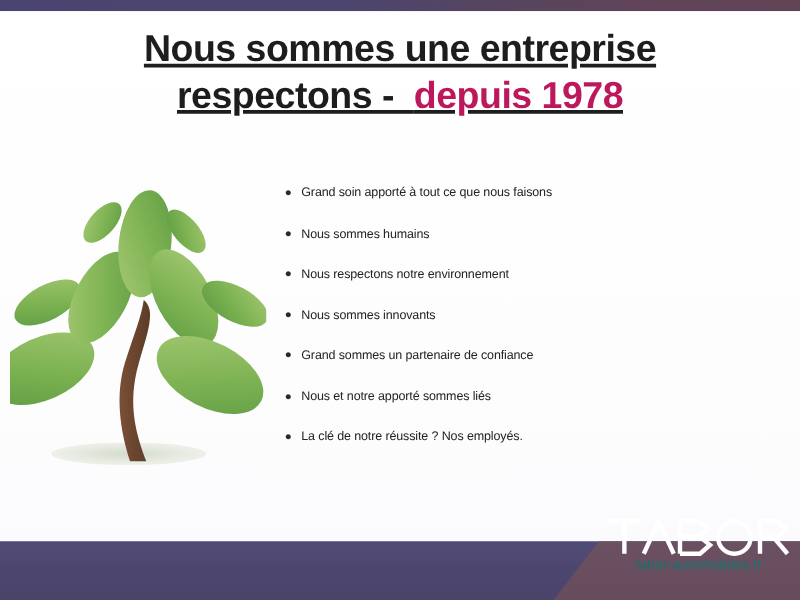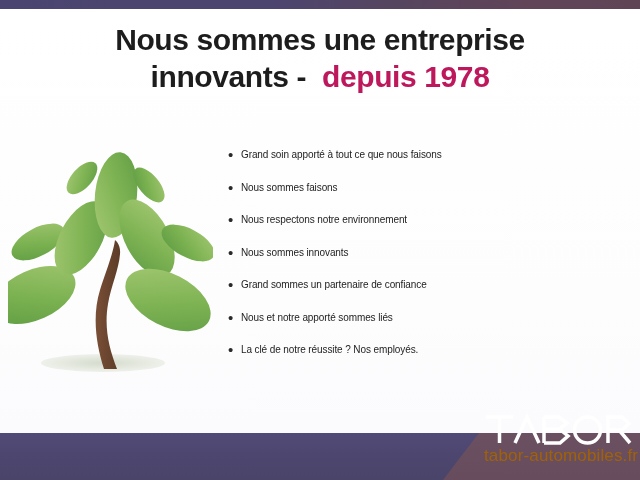--- a/index.html
+++ b/index.html
@@ -35,20 +35,21 @@
   #heading {
     position: absolute;
     left: 0; top: 22px;
     width: 640px;
     text-align: center;
     line-height: 1.22;
     font-weight: bold;
     font-size: 30px;
     letter-spacing: -0.4px;
     color: #1d1d1d;
+    text-decoration: underline;
   }
   #heading .line { display: block; white-space: pre; }
   #heading .accent { color: #be185d; }
 
   
   #tree-illustration {
     position: absolute;
     left: 8px; top: 148px;
     width: 205px; height: 245px;
   }
@@ -104,37 +105,37 @@
 
   #logo-block {
     position: absolute;
     left: 484px; top: 414px;
     width: 150px;
     text-align: center;
   }
   #logo-wordmark svg { display: block; width: 148px; height: 31px; }
   #logo-tagline {
     margin-top: 1px;
-    font-size: 17px;
-    color: #a16207;
+    font-size: 11px;
+    color: #0f766e;
     letter-spacing: 0.15px;
     white-space: nowrap;
     text-align: center;
   }
 </style>
 </head>
 <body>
 
 <div id="top-bar"></div>
 
 <div id="slide-body"></div>
 
 <div id="heading">
   <span class="line">Nous sommes une entreprise</span>
-  <span class="line"><span>innovants -  </span><span class="accent">depuis 1978</span></span>
+  <span class="line"><span>respectons -  </span><span class="accent">depuis 1978</span></span>
 </div>
 
 <div id="tree-illustration">
   <svg viewBox="0 0 205 245" xmlns="http://www.w3.org/2000/svg">
     <defs>
       <linearGradient id="lg1" x1="0" y1="0" x2="1" y2="1">
         <stop offset="0%" stop-color="#a6c974"></stop>
         <stop offset="55%" stop-color="#7eb353"></stop>
         <stop offset="100%" stop-color="#5f9c45"></stop>
       </linearGradient>
@@ -174,21 +175,21 @@
   </svg>
 </div>
 
 <div id="bullet-list">
   <div class="bullet-row">
     <span class="bullet-dot">•</span>
     <span class="bullet-text">Grand soin apporté à tout ce que nous faisons</span>
   </div>
   <div class="bullet-row">
     <span class="bullet-dot">•</span>
-    <span class="bullet-text">Nous sommes faisons</span>
+    <span class="bullet-text">Nous sommes humains</span>
   </div>
   <div class="bullet-row">
     <span class="bullet-dot">•</span>
     <span class="bullet-text">Nous respectons notre environnement</span>
   </div>
   <div class="bullet-row">
     <span class="bullet-dot">•</span>
     <span class="bullet-text">Nous sommes innovants</span>
   </div>
   <div class="bullet-row">

